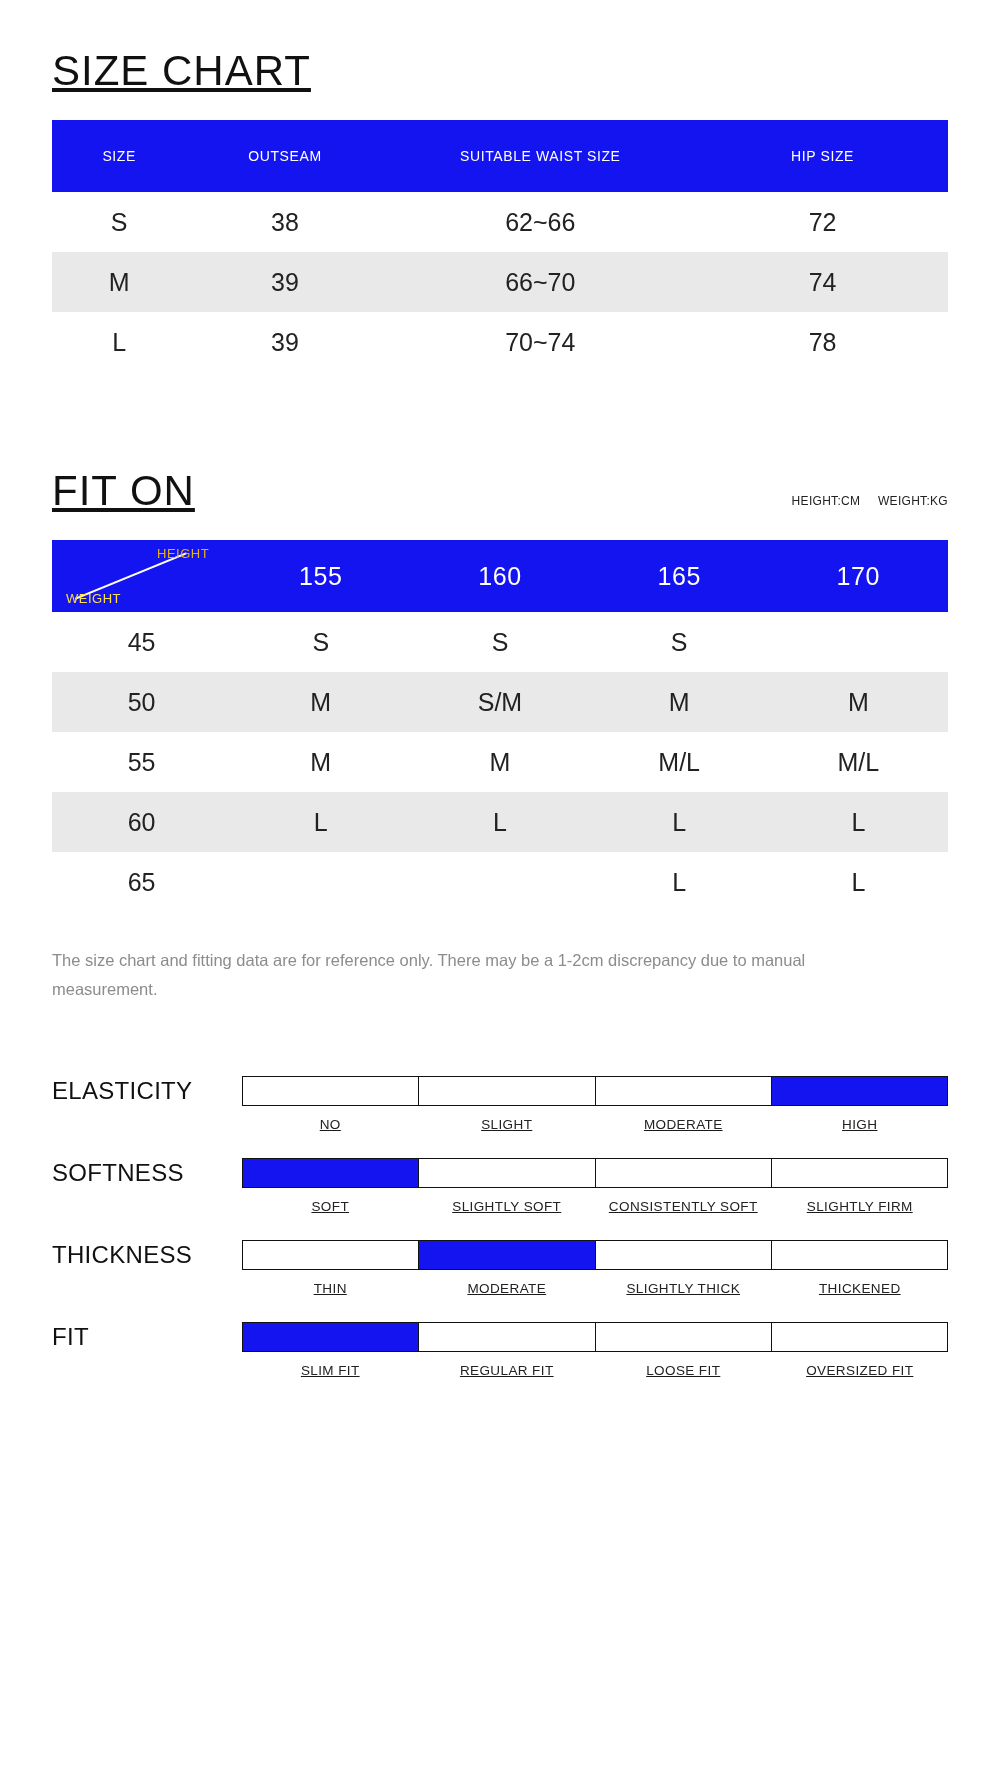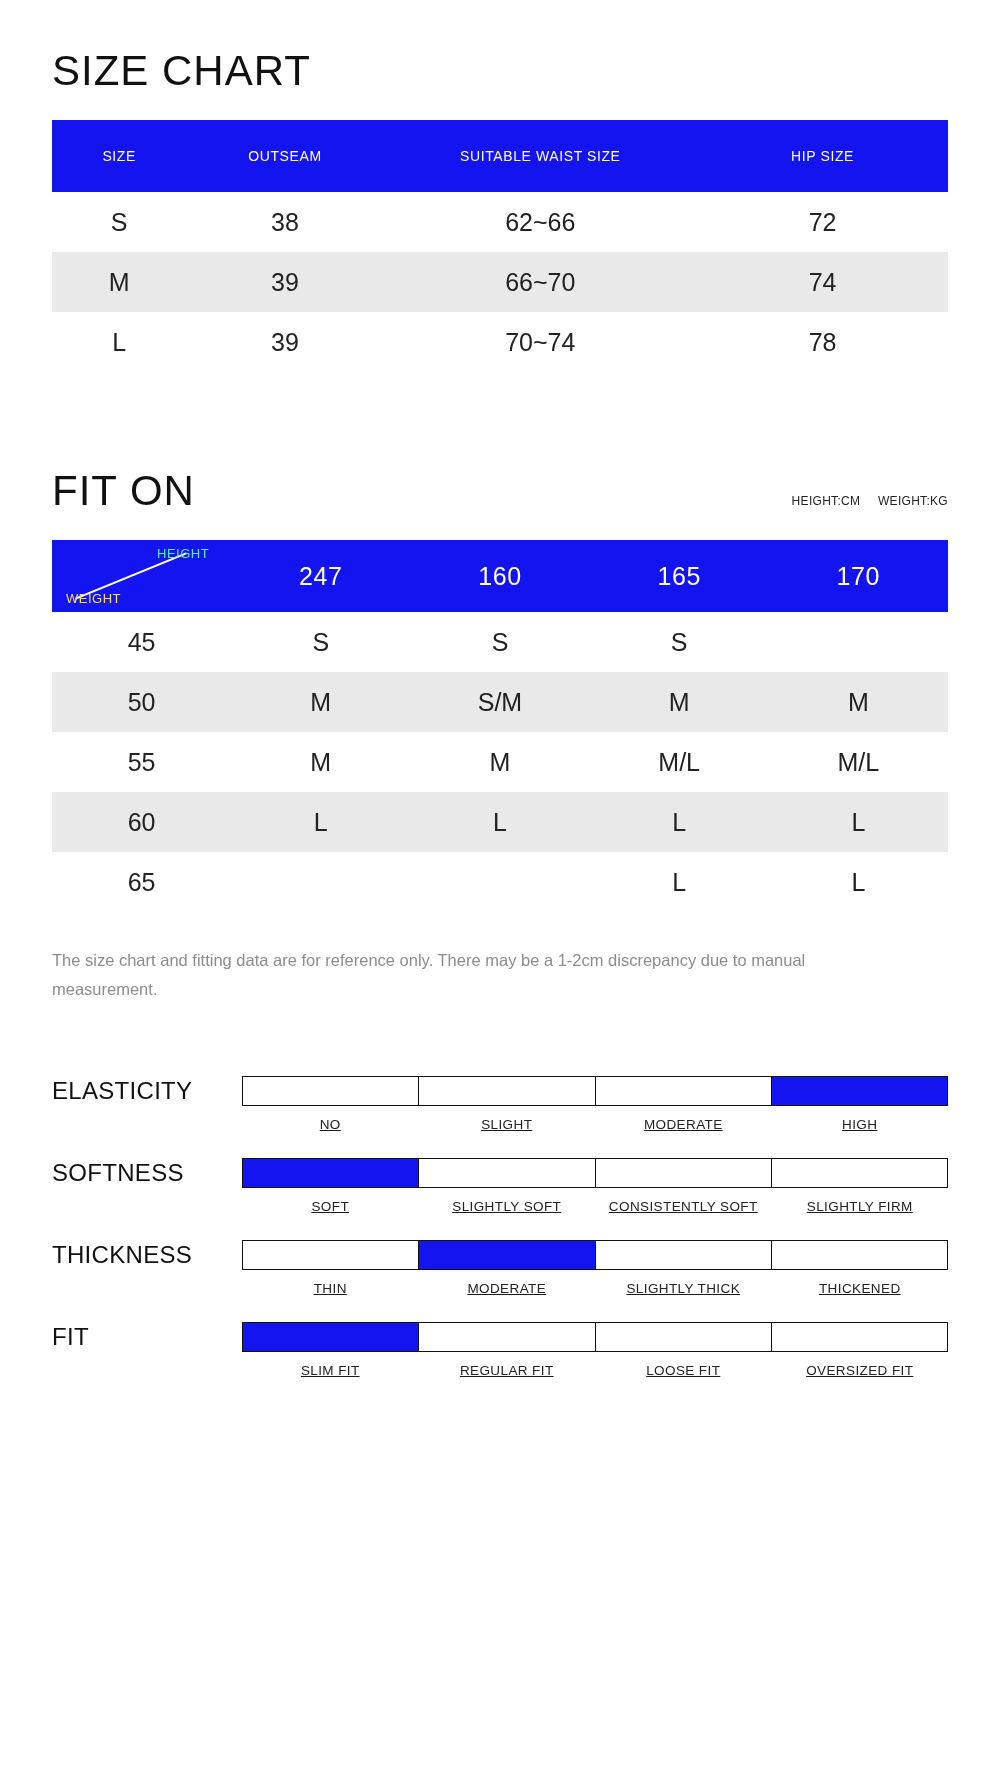--- a/index.html
+++ b/index.html
@@ -21,20 +21,21 @@
   }
 
   
   .section-title {
     font-size: 42px;
     font-weight: 400;
     letter-spacing: 1px;
     color: #111;
     margin: 0;
     line-height: 1.1;
+    text-decoration: underline;
   }
   #size-chart-title { padding-top: 8px; }
 
   .fiton-header {
     display: flex;
     align-items: flex-end;
     justify-content: space-between;
     margin-top: 96px;
   }
   .units {
@@ -86,21 +87,21 @@
   }
   .diag-inner svg {
     position: absolute;
     left: 0; top: 0;
     width: 100%; height: 100%;
   }
   .diag-h {
     position: absolute;
     top: 6px; right: 22px;
     font-size: 13px;
-    color: #5eead4;
+    color: #eab308;
     letter-spacing: .5px;
   }
   .diag-w {
     position: absolute;
     bottom: 6px; left: 14px;
     font-size: 13px;
     color: #fde047;
     letter-spacing: .5px;
   }
 
@@ -223,21 +224,21 @@
         <tr>
           <th class="diag-cell">
             <div class="diag-inner">
               <svg viewBox="0 0 200 54" preserveAspectRatio="none">
                 <line x1="26" y1="44" x2="150" y2="10" stroke="#ffffff" stroke-width="1.6"></line>
               </svg>
               <span class="diag-h">HEIGHT</span>
               <span class="diag-w">WEIGHT</span>
             </div>
           </th>
-          <th style="font-size:25px;font-weight:300;">247</th>
+          <th style="font-size:25px;font-weight:300;">155</th>
           <th style="font-size:25px;font-weight:300;">160</th>
           <th style="font-size:25px;font-weight:300;">165</th>
           <th style="font-size:25px;font-weight:300;">170</th>
         </tr>
       </thead>
       <tbody>
         <tr>
           <td>45</td>
           <td>S</td>
           <td>S</td>

